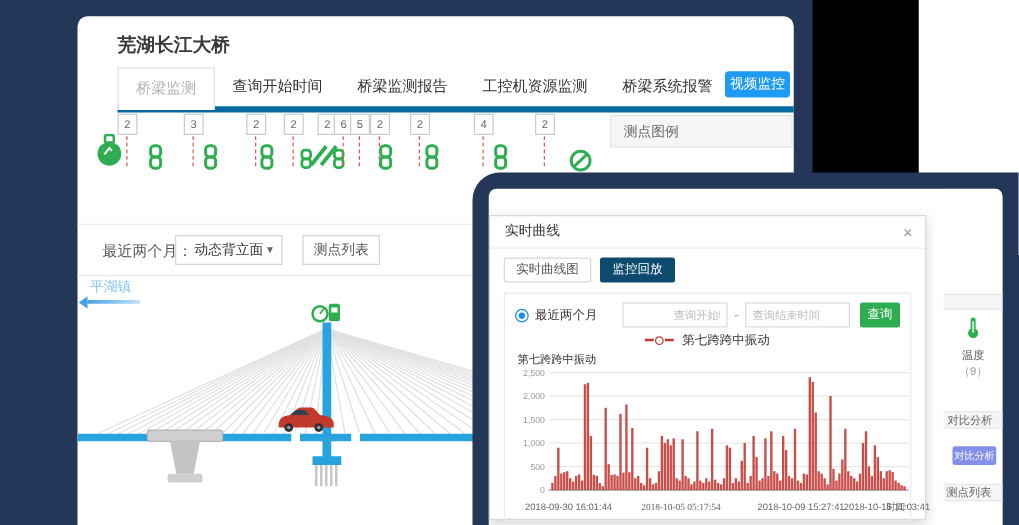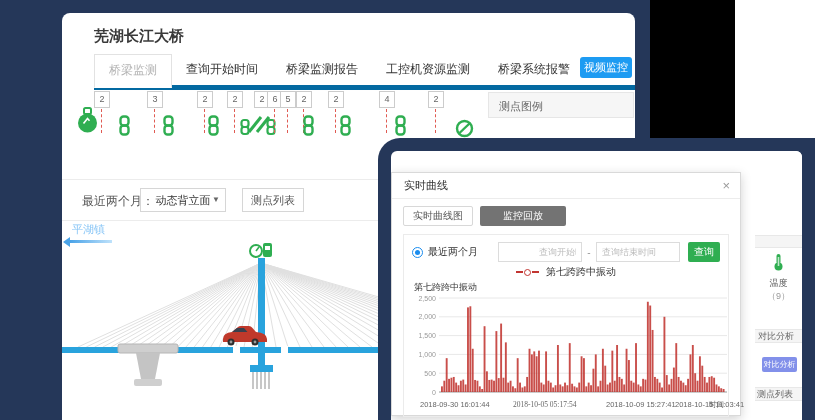--- a/index.html
+++ b/index.html
@@ -52,21 +52,21 @@
   .compare-btn{position:absolute;left:7px;top:206px;width:35px;height:15px;background:#8290ea;border-radius:2px;color:#fff;font-size:8px;line-height:15px;text-align:center;cursor:pointer;}
 
   
   .dialog{position:absolute;left:0;top:21px;width:350px;height:244px;background:#fff;border:1px solid #d9d9d9;box-shadow:0 3px 10px rgba(0,0,0,.18);box-sizing:border-box;}
   .dlg-header{position:relative;height:25px;border-bottom:1px solid #ececec;}
   .dlg-title{position:absolute;left:12px;top:0;font-size:11px;color:#333;line-height:25px;}
   .dlg-close{position:absolute;right:10px;top:0;font-size:13px;color:#999;line-height:25px;cursor:pointer;}
   .dlg-body{padding:7px 11px;}
   .dlg-tabs{display:flex;gap:7px;}
   .dlg-tab{height:20px;line-height:18px;padding:0 9px;border:1px solid #d8d8d8;border-radius:2px;font-size:10px;color:#555;cursor:pointer;box-sizing:border-box;}
-  .dlg-tab.active{background:#737373;border-color:#1a8cee;color:#fff;line-height:20px;border-width:0;padding:0 23px;}
+  .dlg-tab.active{background:#0c4a6e;border-color:#1a8cee;color:#fff;line-height:20px;border-width:0;padding:0 10px;}
   .dlg-box{margin-top:8px;border:1px solid #ebebeb;height:183px;padding:6px 8px;position:relative;box-sizing:border-box;}
   .query-row{display:flex;align-items:center;height:22px;}
   .radio{width:9px;height:9px;border:1px solid #1a8cee;border-radius:50%;position:relative;cursor:pointer;flex:0 0 auto;}
   .radio:after{content:"";position:absolute;left:2px;top:2px;width:5px;height:5px;border-radius:50%;background:#1a8cee;}
   .radio-label{font-size:10px;color:#333;margin-left:5px;}
   .q-input{width:84px;height:20px;border:1px solid #dcdcdc;font-size:9px;color:#999;padding:0 5px;box-sizing:border-box;background:#fff;}
   .q-input::placeholder{color:#bbb;}
   .q-sep{width:14px;text-align:center;font-size:10px;color:#999;}
   .q-btn{width:32px;height:20px;background:#2fae51;border-radius:2px;color:#fff;font-size:10px;line-height:20px;text-align:center;margin-left:8px;cursor:pointer;}
   .legend-row{height:15px;text-align:center;font-size:10px;color:#333;margin-top:2px;}

